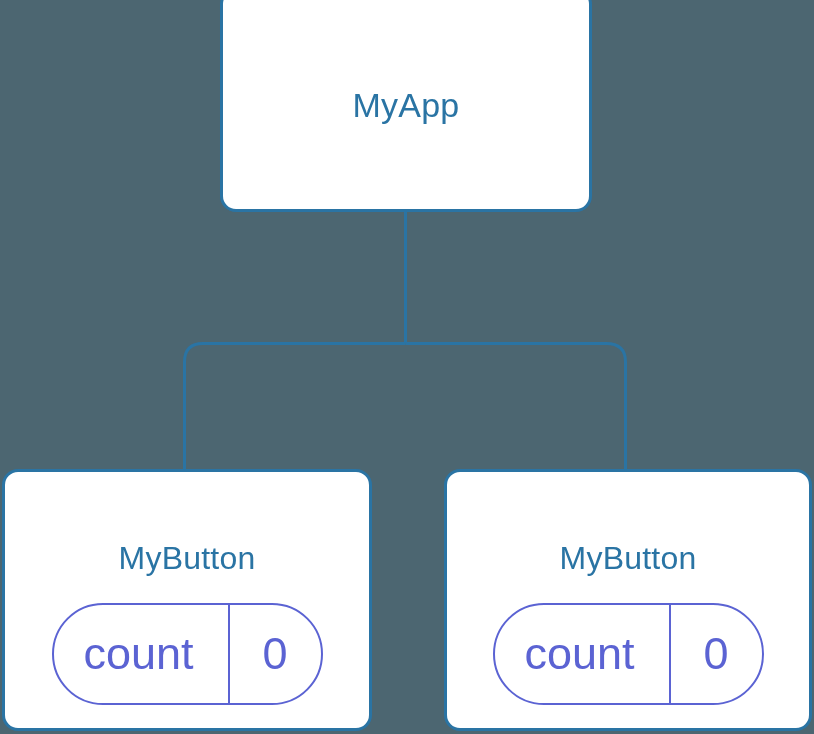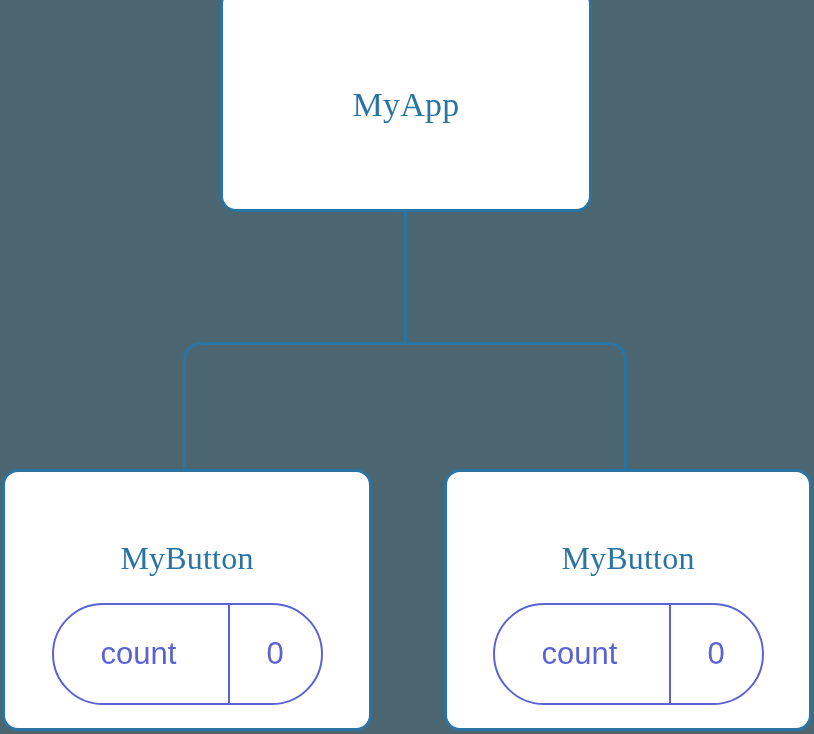--- a/index.html
+++ b/index.html
@@ -41,21 +41,20 @@
     flex-direction: column;
     align-items: center;
     justify-content: center;
   }
 
   .node-title {
     color: #2a74a4;
     font-weight: 400;
     letter-spacing: 0.2px;
     white-space: nowrap;
-    font-family: Liberation Serif, serif;
   }
 
   
   #node-root {
     left: 220px;
     top: -12px;
     width: 372px;
     height: 224px;
     justify-content: center;
   }
@@ -95,21 +94,21 @@
     display: flex;
     align-items: stretch;
     background: transparent;
   }
   .pill-key,
   .pill-value {
     display: flex;
     align-items: center;
     justify-content: center;
     color: #5b63d3;
-    font-size: 31px;
+    font-size: 45px;
     line-height: 33px;
     white-space: nowrap;
     box-sizing: border-box;
   }
   .pill-key {
     width: 174px;
     padding-right: 4px;
   }
   .pill-value {
     width: 93px;

